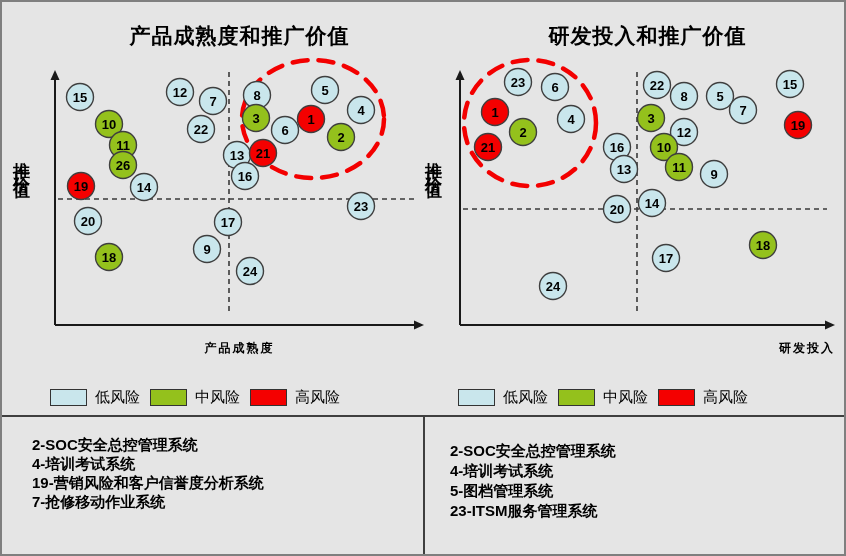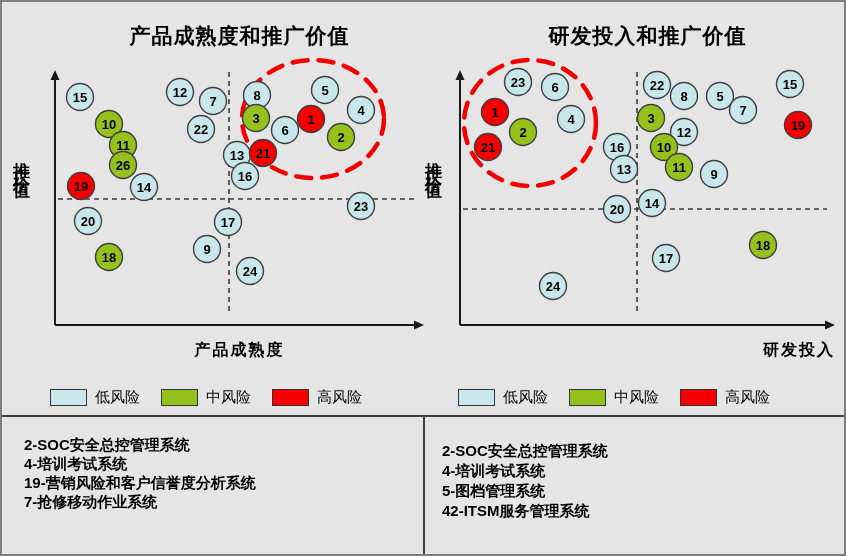--- a/index.html
+++ b/index.html
@@ -16,42 +16,42 @@
   #title-right{left:458px;width:375px;}
   .y-label{
     position:absolute;top:146px;width:22px;
     writing-mode:vertical-rl;text-orientation:upright;
     font-size:17px;font-weight:bold;letter-spacing:7px;line-height:22px;
   }
   #ylab-left{left:8px;}
   #ylab-right{left:420px;}
   .x-label{
     position:absolute;top:338px;text-align:center;
-    font-size:16px;font-weight:bold;letter-spacing:2px;
+    font-size:12px;font-weight:bold;letter-spacing:2px;
   }
   #xlab-left{left:53px;width:369px;}
   #xlab-right{left:458px;width:375px;text-align:right;}
   #chart-svg{position:absolute;left:0;top:0;width:846px;height:382px;}
   .axis{stroke:#1a1a1a;stroke-width:2;}
   .axisfill{fill:#1a1a1a;}
   .qdash{stroke:#3a3a3a;stroke-width:1.6;stroke-dasharray:5 4;}
   .hl{fill:none;stroke:#f30000;stroke-width:4.5;stroke-dasharray:15 11;stroke-linecap:round;}
   .bub{stroke:#3f3f3f;stroke-width:1.4;}
   .bubt{font-family:"Liberation Sans","DejaVu Sans",sans-serif;font-size:13px;font-weight:bold;text-anchor:middle;fill:#000;}
   .legend{
-    position:absolute;top:386px;display:flex;align-items:center;gap:21px;
+    position:absolute;top:386px;display:flex;align-items:center;gap:10px;
     font-size:15px;font-weight:500;
   }
   #legend-left{left:48px;}
   #legend-right{left:456px;}
   .legend-item{display:flex;align-items:center;gap:8px;}
   .swatch{width:35px;height:15px;border:1px solid #333;display:inline-block;}
   .divider-h{position:absolute;left:0;top:413px;width:846px;height:2px;background:#3f3f3f;}
   .divider-v{position:absolute;left:421px;top:415px;width:2px;height:141px;background:#3f3f3f;}
-  .notes{position:absolute;font-size:15px;font-weight:600;white-space:nowrap;}
+  .notes{position:absolute;font-size:15px;font-weight:600;white-space:nowrap;margin-left:8px;}
   #notes-left{left:22px;top:433px;line-height:19px;}
   #notes-right{left:440px;top:439px;line-height:20px;}
 </style>
 </head>
 <body>
 
 <div id="stage">
 
   <div class="chart-title" id="title-left">产品成熟度和推广价值</div>
   <div class="chart-title" id="title-right">研发投入和推广价值</div>
@@ -214,16 +214,16 @@
     <div>2-SOC安全总控管理系统</div>
     <div>4-培训考试系统</div>
     <div>19-营销风险和客户信誉度分析系统</div>
     <div>7-抢修移动作业系统</div>
   </div>
 
   <div class="notes" id="notes-right">
     <div>2-SOC安全总控管理系统</div>
     <div>4-培训考试系统</div>
     <div>5-图档管理系统</div>
-    <div>42-ITSM服务管理系统</div>
+    <div>23-ITSM服务管理系统</div>
   </div>
 
 </div>
 
 </body></html>

